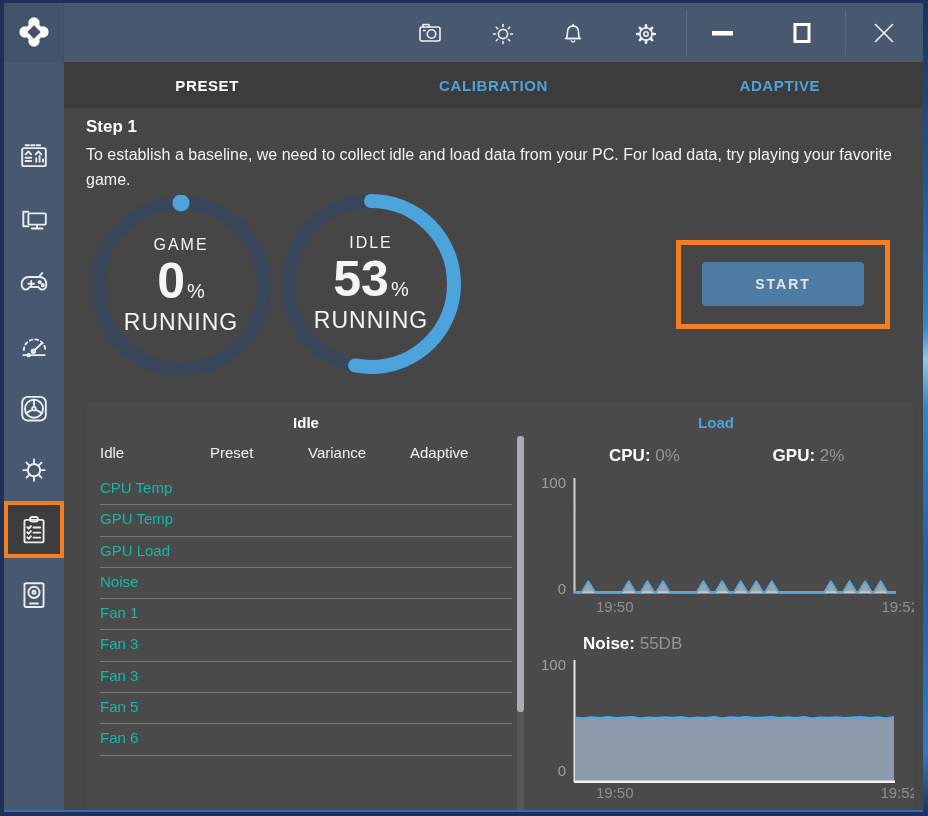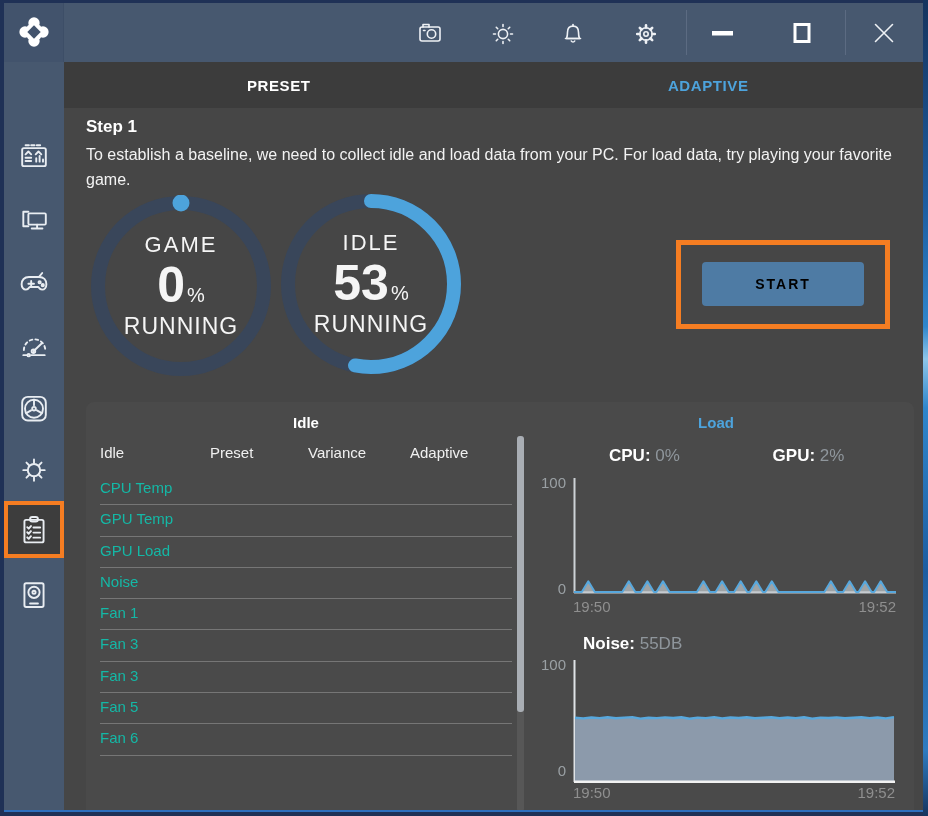--- a/index.html
+++ b/index.html
@@ -34,30 +34,30 @@
   .content { position:absolute; left:60px; right:0; top:105px; bottom:0; background:#464646; }
   .step-title { position:absolute; left:22px; top:9px; font-size:17px; font-weight:700; color:#ffffff; }
   .step-desc { position:absolute; left:22px; top:34px; width:818px; font-size:16px; line-height:25px; color:#f2f2f2; }
 
   
   .gauge { position:absolute; width:182px; height:182px; }
   .gauge-track { fill:none; stroke:#39465a; stroke-width:14; }
   .gauge-arc { fill:none; stroke:#4da3dc; stroke-width:14; stroke-linecap:round; }
   .gauge-dot { fill:#4da3dc; }
   .gauge-text { position:absolute; left:0; top:0; width:182px; height:182px; display:flex; flex-direction:column; align-items:center; justify-content:center; color:#f5f5f5; }
-  .gauge-label { font-size:22px; letter-spacing:2px; }
+  .gauge-label { font-size:16px; letter-spacing:2px; }
   .gauge-value-row { display:flex; align-items:flex-end; line-height:1; margin:2px 0 3px 0; }
   .gauge-value { font-size:50px; font-weight:700; }
   .gauge-unit { font-size:20px; margin-bottom:5px; margin-left:2px; }
   .gauge-sublabel { font-size:23px; letter-spacing:1px; }
 
   
   .hl-box { position:absolute; border:5px solid #f57d22; }
   .start-btn { position:absolute; left:21px; top:17px; width:162px; height:44px; background:#4e7ba4; border-radius:4px; border:none;
-    color:#000000; font-family:"Liberation Sans",sans-serif; font-size:14px; font-weight:700; letter-spacing:2px; cursor:pointer; }
+    color:#e5e5e5; font-family:"Liberation Sans",sans-serif; font-size:14px; font-weight:700; letter-spacing:2px; cursor:pointer; }
 
   
   .panel { position:absolute; left:22px; top:294px; width:828px; height:410px; background:#4a4a4a; border-radius:8px 8px 0 0; overflow:hidden; }
   .sec-title { position:absolute; top:12px; font-size:15px; font-weight:700; text-align:center; }
   .sec-title.idle { left:0; width:440px; color:#ffffff; }
   .sec-title.load { left:445px; width:370px; color:#4da3dc; }
 
   .thead { position:absolute; left:14px; top:42px; width:412px; display:flex; font-size:15px; color:#f0f0f0; }
   .thead span:nth-child(1){ width:110px; } .thead span:nth-child(2){ width:98px; }
   .thead span:nth-child(3){ width:102px; } .thead span:nth-child(4){ width:96px; }
@@ -66,21 +66,21 @@
   .trow-label { display:inline-block; padding-top:5px; font-size:15px; color:#14b8a6; }
   .tscroll { position:absolute; left:431px; top:34px; width:7px; bottom:0; background:#575757; border-radius:3px; }
   .tscroll-thumb { position:absolute; left:0; top:0; width:7px; height:276px; background:#a9aeb4; border-radius:3px; cursor:pointer; }
 
   
   .legend { position:absolute; left:497px; font-size:17px; white-space:nowrap; }
   .legend b { color:#ffffff; font-weight:700; }
   .legend .val { color:#8f969c; }
   .legend .grp2 { margin-left:88px; }
   .ytick { position:absolute; width:40px; text-align:right; font-size:15px; color:#9aa0a4; }
-  .xtick { position:absolute; font-size:15px; color:#8f8f8f; }
+  .xtick { position:absolute; font-size:15px; color:#8f8f8f;margin-left:23px; }
   .chart-svg { position:absolute; left:487px; }
 </style>
 </head>
 <body>
 
 <div class="window">
   <div class="win-inner">
 
     <div class="topbar">
       <div class="logo-block">
@@ -205,20 +205,21 @@
           <rect x="7.5" y="6.5" width="17" height="21" rx="1.5"></rect>
           <circle cx="16" cy="14.5" r="5"></circle>
           <circle cx="16" cy="14.5" r="1.4"></circle>
           <path d="M12.5 24.5h7"></path>
         </svg>
       </div>
     </div>
 
     <div class="tabbar">
       <div class="tab active">PRESET</div>
+      <div class="tab">CALIBRATION</div>
       <div class="tab">ADAPTIVE</div>
     </div>
 
     <div class="content">
       <div class="step-title">Step 1</div>
       <div class="step-desc">To establish a baseline, we need to collect idle and load data from your PC. For load data, try playing your favorite game.</div>
 
       <div class="gauge" style="left:26px; top:87px;">
         <svg width="182" height="182" viewBox="0 0 182 182">
           <circle class="gauge-track" cx="91" cy="91" r="83"></circle>

